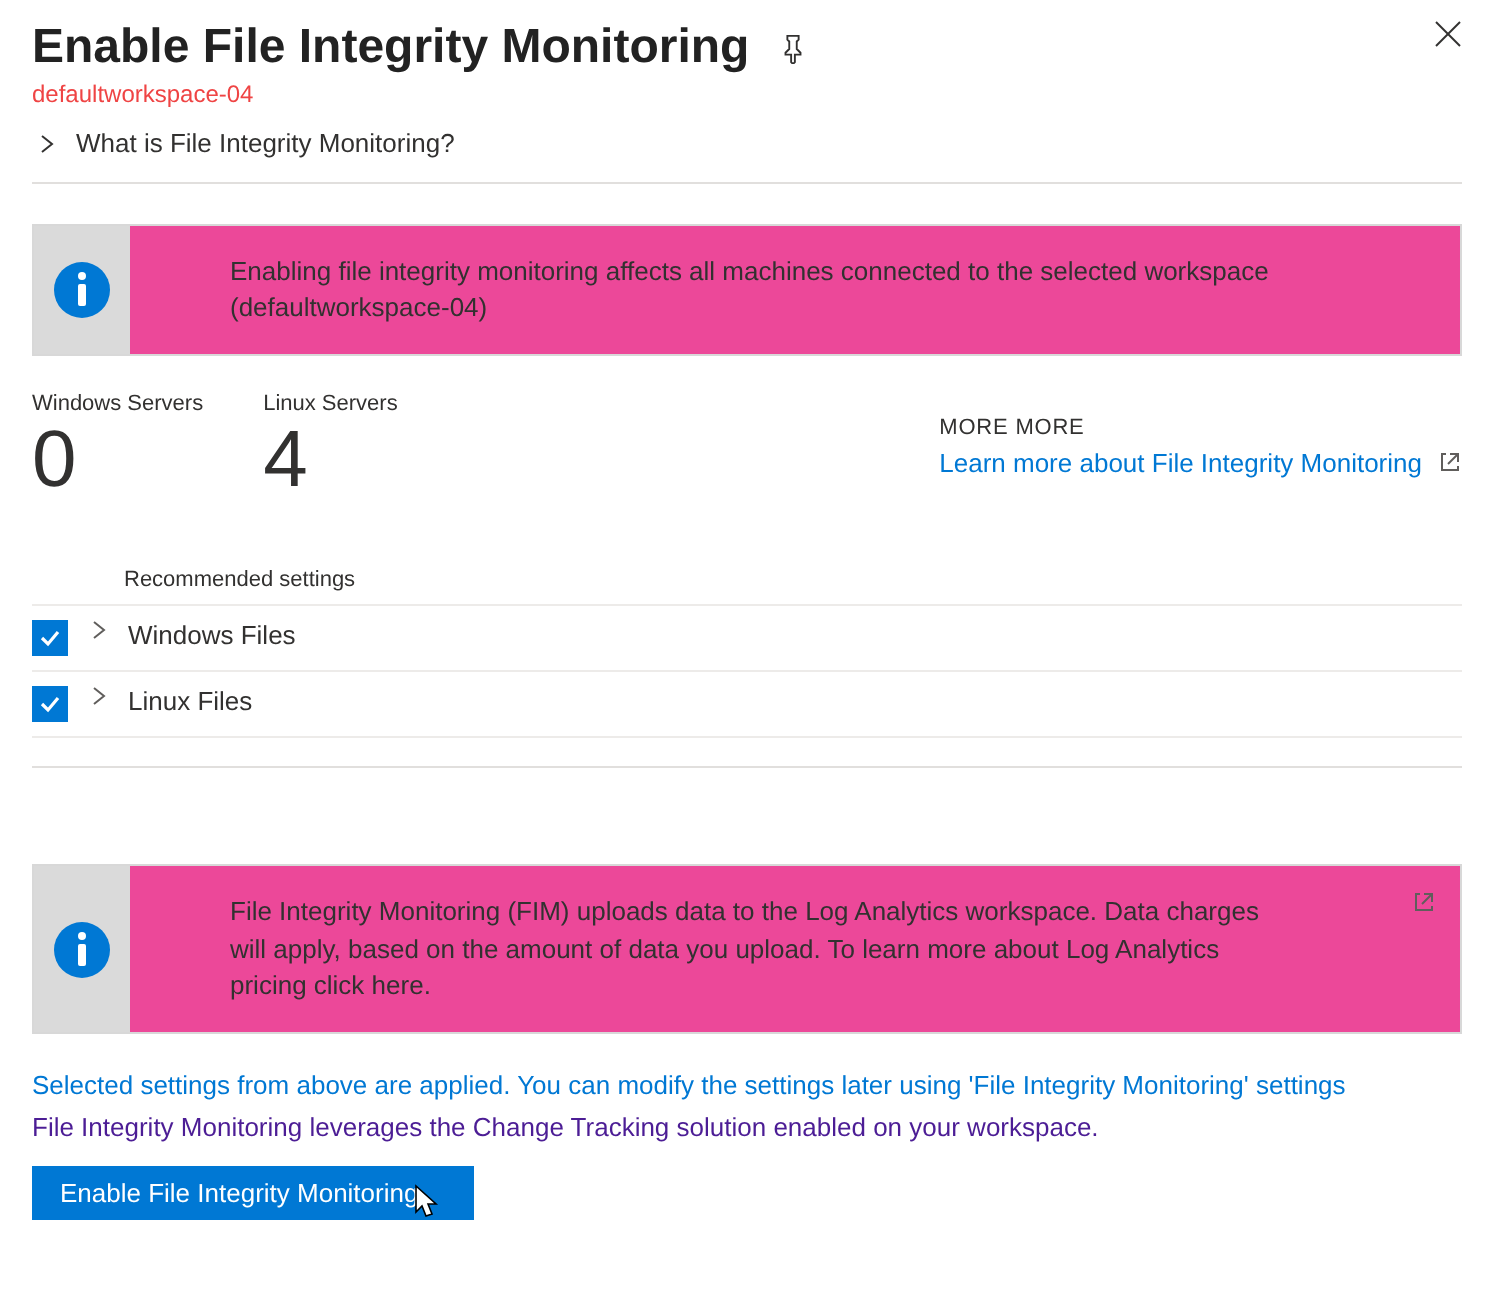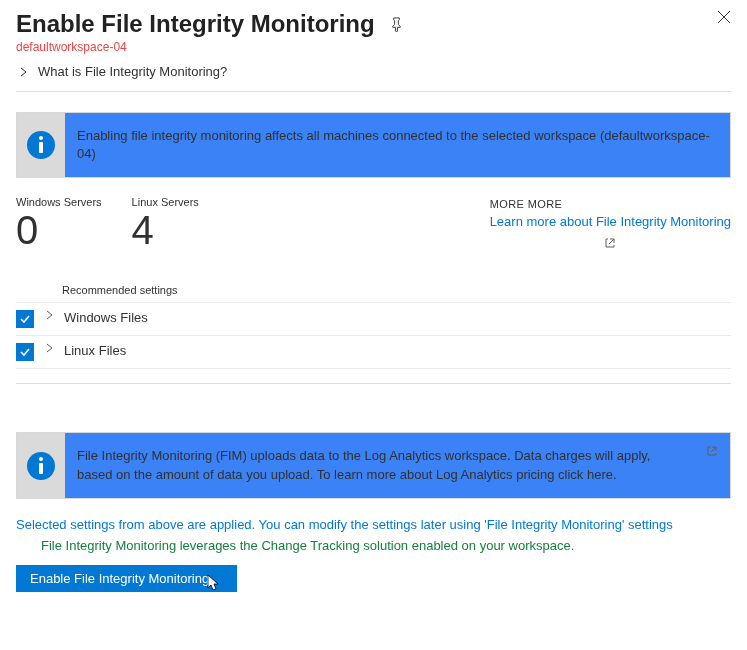--- a/index.html
+++ b/index.html
@@ -7,48 +7,48 @@
 .header-row { display: flex; align-items: flex-start; justify-content: space-between; margin-bottom: 2px; }
 .title-wrap { display: flex; align-items: center; gap: 14px; }
 .title { font-size: 24px; font-weight: 600; color: #222; }
 .pin-icon svg, .close-icon svg { display: block; }
 .subtitle { font-size: 12px; color: #ef4444; }
 
 .expander { border-bottom: 1px solid #e1dfdd; padding: 10px 0 12px; margin-bottom: 20px; display: flex; align-items: center; cursor: pointer; }
 .expander .chev { width: 14px; display:flex; justify-content:center; margin-right: 8px; color:#323130; }
 .expander-label { font-size: 13px; }
 
-.info-banner { display: flex; align-items: stretch; background: #3b82f6; border: 1px solid #d8d8d8; margin-bottom: 18px; }
+.info-banner { display: flex; align-items: stretch; background: #ec4899; border: 1px solid #d8d8d8; margin-bottom: 18px; gap: 38px; }
 .info-icon-cell { width: 48px; background: #dadada; display:flex; align-items:center; justify-content:center; }
 .info-text { padding: 14px 12px; font-size: 13px; flex:1; line-height:1.4; }
 .info-ext { width: 36px; display:flex; align-items:flex-start; justify-content:center; padding-top:12px; }
 
 .stats-row { display:flex; gap: 30px; margin-bottom: 34px; align-items: center; }
 .stat { }
 .stat-label { font-size: 11px; margin-bottom: 2px; }
 .stat-value { font-size: 40px; font-weight: 400; line-height: 1; }
 .learn-col { margin-left:auto; text-align:left; }
 .learn-header { font-size: 11px; letter-spacing: 0.4px; margin-bottom: 4px; }
-.learn-link { color:#0078d4; font-size:13px; display:inline-flex; align-items:center; gap:8px; text-decoration:none; cursor:pointer;flex-direction:column; }
+.learn-link { color:#0078d4; font-size:13px; display:inline-flex; align-items:center; gap:8px; text-decoration:none; cursor:pointer; }
 
 .rec-section { margin-left: 46px; margin-bottom: 4px; }
 .rec-header { font-size: 11px; font-weight:400; }
 
 .setting-row { display:flex; align-items:flex-start; gap: 10px; padding: 7px 0 7px 0; border-bottom: 1px solid #edebe9; margin-left: 0; }
 .settings { border-top: 1px solid #edebe9; margin-top:6px; }
 .settings .setting-row:last-child { }
 
 .chk { width:18px; height:18px; background:#0078d4; display:flex; align-items:center; justify-content:center; flex-shrink:0; cursor:pointer; }
 .chev-mini { width:10px; display:flex; justify-content:center; color:#605e5c; cursor:pointer; }
 .setting-label { font-size:13px; }
 
 .divider { border-bottom: 1px solid #e1dfdd; margin: 14px 0 48px; }
 
 .note1 { color:#0078d4; font-size:13px; margin-top:14px; margin-bottom:6px; cursor:pointer; }
-.note2 { color:#15803d; font-size:13px; margin-bottom:12px; cursor:pointer;margin-left:25px; }
+.note2 { color:#4c1d95; font-size:13px; margin-bottom:12px; cursor:pointer; }
 
 .primary-btn { background:#0078d4; color:#fff; border:none; font-size:13px; padding: 6px 14px; cursor:pointer; display:inline-flex; align-items:center; }
 
 .cursor-ptr { width:18px; height:20px; margin-left:-4px; margin-bottom:-10px; display:inline-block; }
 
 .ext-ico { width:12px; height:12px; }
 </style>
 </head>
 <body>
 

